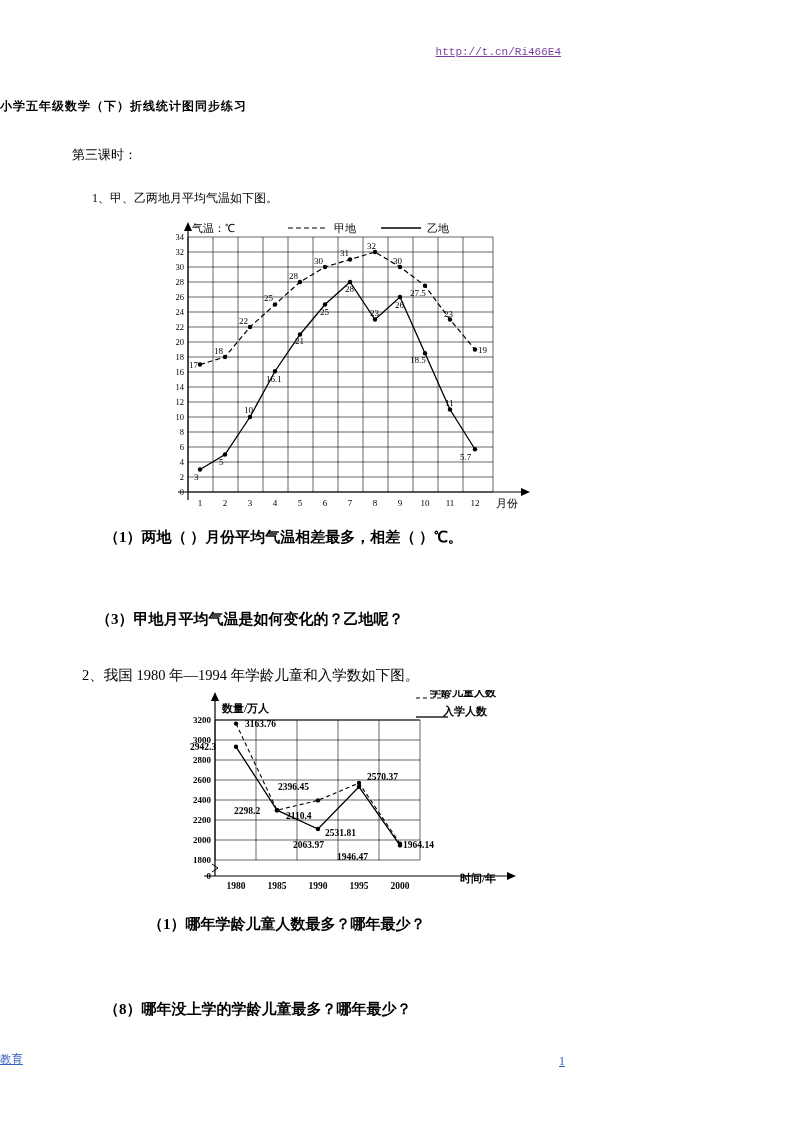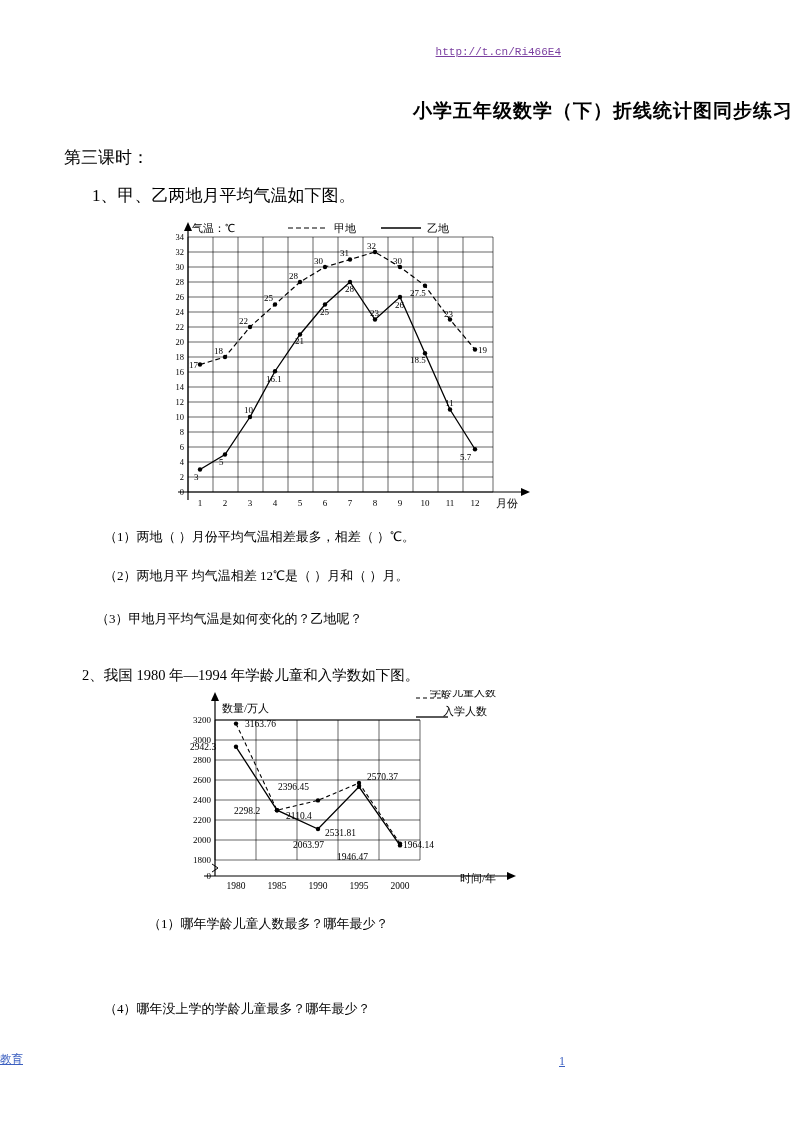--- a/index.html
+++ b/index.html
@@ -14,39 +14,40 @@
   .page{position:relative;width:635px;height:1122px;}
 
   .toplink{
     position:absolute; top:46px; right:74px;
     font-family:"Liberation Mono", monospace;
     font-size:11px; color:#7a3fa0; text-decoration:underline;
     letter-spacing:0px;
   }
   .doc-title{
     position:absolute; top:98px; left:0; width:793px;
-    text-align:right;
-    font-size:19px; font-weight:bold;
+    text-align:left;
+    font-size:12px; font-weight:bold;
     letter-spacing:1px;
   }
   .lesson{
-    position:absolute; top:146px; left:64px;
-    font-size:17px;
+    position:absolute; top:146px; left:72px;
+    font-size:13px;
   }
   .q1{
-    position:absolute; top:184px; left:92px;
-    font-size:17px;
+    position:absolute; top:190px; left:92px;
+    font-size:12px;
   }
   .q2{
     position:absolute; top:666px; left:82px;
     font-size:14.5px;
   }
   .sub{
     position:absolute;
-    font-size:13px;
+    font-size:15px;
+    font-weight:bold;
   }
   .sub1{ top:528px; left:104px; }
   .sub2{ top:567px; left:104px; }
   .sub3{ top:610px; left:96px;text-align:center; }
   .sub4{ top:915px; left:104px;margin-left:44px; }
   .sub5{ top:1000px; left:104px; }
 
   .footer-link{
     position:absolute; bottom:55px; left:0; width:793px; text-align:left;
     font-size:11.5px; color:#3b5fc0; text-decoration:underline;
@@ -56,21 +57,21 @@
     font-size:12px; color:#3b5fc0; text-decoration:underline;
   }
 
   
   .chart1{
     position:absolute; top:222px; left:148px;
     width:400px; height:290px;
   }
   .chart2{
     position:absolute; top:690px; left:160px;
-    width:380px; height:210px;
+    width:380px; height:210px;font-weight:bold;
   }
   svg{display:block;}
   text{font-family:"Liberation Serif", serif;}
 </style>
 </head>
 <body>
 
 <div class="page">
 
   <a class="toplink" href="#">http://t.cn/Ri466E4</a>
@@ -228,21 +229,20 @@
         <text x="222" y="94">23</text>
         <text x="247" y="86">26</text>
         <text x="262" y="141">18.5</text>
         <text x="297" y="184">11</text>
         <text x="312" y="238">5.7</text>
       </g>
     </svg>
   </div>
 
   <div class="sub sub1">（1）两地（      ）月份平均气温相差最多，相差（        ）℃。</div>
-  <div class="sub sub2">（2）两地月平 均气温相差 12℃是（        ）月和（      ）月。</div>
   <div class="sub sub3">（3）甲地月平均气温是如何变化的？乙地呢？</div>
 
   <div class="q2">2、我国 1980 年—1994 年学龄儿童和入学数如下图。</div>
 
   <div class="chart2">
     <svg width="380" height="210" viewBox="0 0 380 210">
 
       <g>
         <line x1="256" y1="8" x2="288" y2="8" stroke="#000" stroke-width="1.1" stroke-dasharray="4,3"></line>
         <text x="270" y="6" font-size="11" text-anchor="start">学龄儿童人数</text>
@@ -327,17 +327,17 @@
         <text x="133" y="158">2063.97</text>
         <text x="165" y="146">2531.81</text>
         <text x="207" y="90">2570.37</text>
         <text x="177" y="170">1946.47</text>
         <text x="243" y="158">1964.14</text>
       </g>
     </svg>
   </div>
 
   <div class="sub sub4">（1）哪年学龄儿童人数最多？哪年最少？</div>
-  <div class="sub sub5">（4）哪年没上学的学龄儿童最多？哪年最少？</div>
+  <div class="sub sub5">（8）哪年没上学的学龄儿童最多？哪年最少？</div>
 
   <a class="footer-link" href="#">教育</a>
   <a class="footer-page" href="#">1</a>
 </div>
 
 </body></html>

